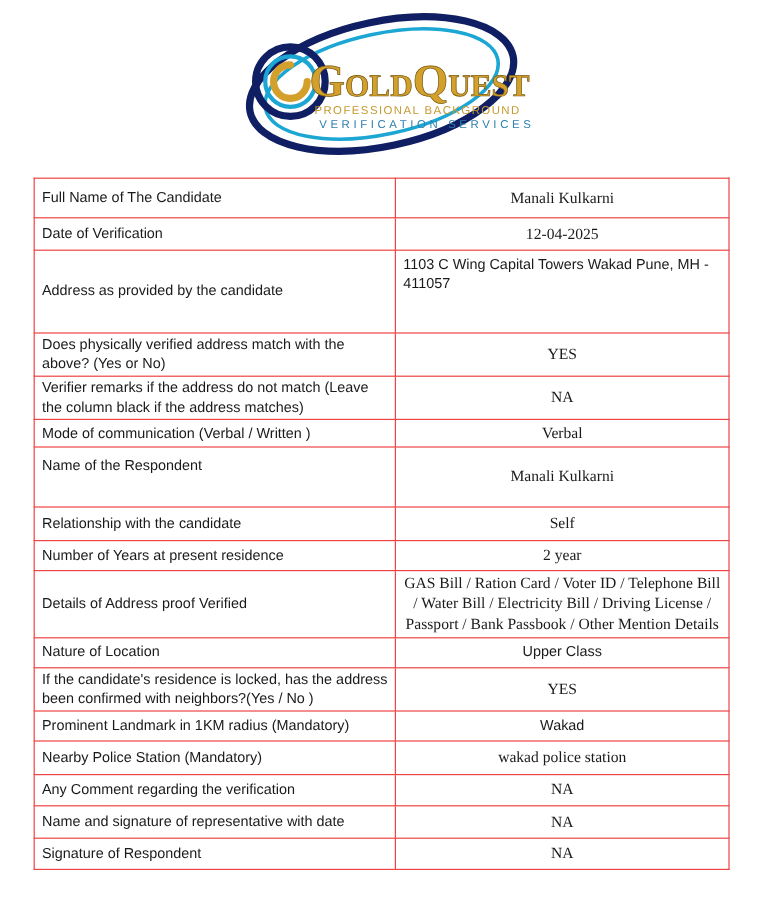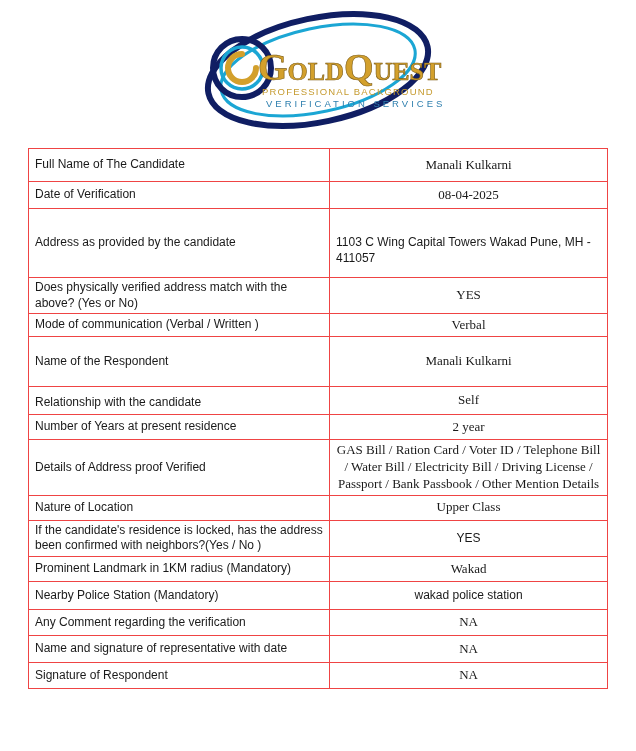--- a/index.html
+++ b/index.html
@@ -49,21 +49,21 @@
     line-height: 1.3;
     text-align: center;
     color: #1a1a1a;
   }
   
   table.verification tr:nth-child(3) td.value-cell {
     text-align: left;
     font-family: "Liberation Sans", sans-serif;
     font-size: 12px;
     vertical-align: top;
-    padding-top: 26px;
+    padding-top: 4px;
   }
   
   table.verification tr:nth-child(11) td.value-cell,
   table.verification tr:nth-child(13) td.value-cell {
     font-family: "Liberation Sans", sans-serif;
     font-size: 12px;
   }
   
   table.verification tr:nth-child(7) td.label-cell {
     vertical-align: top;
@@ -99,29 +99,33 @@
   </div>
 
   <table class="verification">
     <tbody>
         <tr style="height: 33px;">
           <td class="label-cell">Full Name of The Candidate</td>
           <td class="value-cell">Manali Kulkarni</td>
         </tr>
         <tr style="height: 27px;">
           <td class="label-cell">Date of Verification</td>
-          <td class="value-cell">08-04-2025</td>
+          <td class="value-cell">12-04-2025</td>
         </tr>
         <tr style="height: 69px;">
           <td class="label-cell">Address as provided by the candidate</td>
           <td class="value-cell">1103 C Wing Capital Towers Wakad Pune, MH - 411057</td>
         </tr>
         <tr style="height: 31px;">
           <td class="label-cell">Does physically verified address match with the above? (Yes or No)</td>
           <td class="value-cell">YES</td>
+        </tr>
+        <tr style="height: 33px;">
+          <td class="label-cell">Verifier remarks if the address do not match (Leave the column black if the address matches)</td>
+          <td class="value-cell">NA</td>
         </tr>
         <tr style="height: 23px;">
           <td class="label-cell">Mode of communication (Verbal / Written )</td>
           <td class="value-cell">Verbal</td>
         </tr>
         <tr style="height: 50px;">
           <td class="label-cell">Name of the Respondent</td>
           <td class="value-cell">Manali Kulkarni</td>
         </tr>
         <tr style="height: 28px;">

